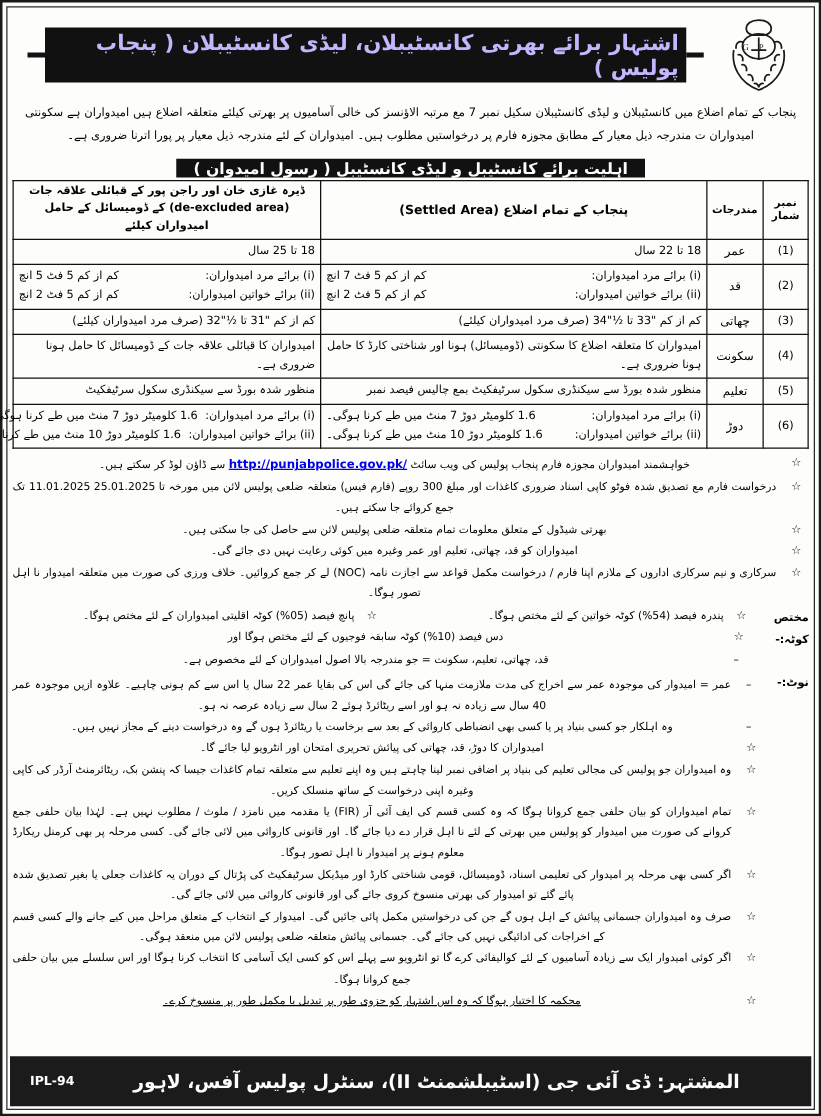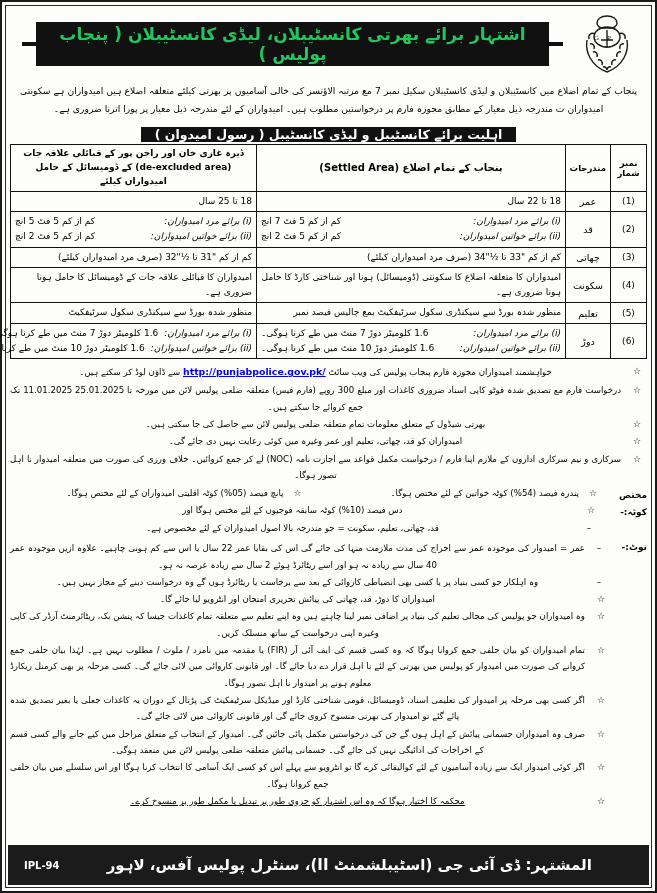--- a/index.html
+++ b/index.html
@@ -34,27 +34,26 @@
     width:64px;height:66px;
   }
   .banner-wrap{
     position:absolute;left:12px;right:84px;top:14px;height:44px;
     display:flex;align-items:center;
   }
   .rule-l,.rule-r{flex:0 0 14px;height:4px;background:#111;}
   .banner{
     flex:1 1 auto;
     background:#111;
-    color:#22c55e;
+    color:#c4b5fd;
     height:44px;
     display:flex;align-items:center;justify-content:center;
     font-size:17px;font-weight:bold;
     letter-spacing:.2px;
-    text-align:center;
-    padding:0 22px;
+    padding:0 6px;
     box-sizing:border-box;
   }
 
   
   .intro{
     padding:4px 10px 6px 10px;
     font-size:9.2px;
     line-height:1.95;
     text-align:justify;
     text-align-last:center;
@@ -85,21 +84,21 @@
   }
   th.c-sr{width:27px;text-align:center;font-size:8.5px;}
   th.c-item{width:36px;text-align:center;font-size:8.5px;}
   th.c-settled{width:300px;font-size:10px;}
   th.c-deex{text-align:center;font-size:9px;line-height:1.55;}
   td.sr{text-align:center;font-size:9px;}
   td.item{text-align:center;font-size:9.5px;}
   td.val{font-size:9px;line-height:1.7;}
   .ctr{}
   .sub-line{display:flex;justify-content:space-between;gap:6px;}
-  .sub-lbl{white-space:nowrap;font-style:italic;}
+  .sub-lbl{white-space:nowrap;}
   .sub-val{white-space:nowrap;}
   .rowline{line-height:1.75;}
 
   
   .instr{
     margin-top:4px;
     font-size:8.6px;
     line-height:1.9;
   }
   ul.stars{list-style:none;margin:0;padding:0;}

